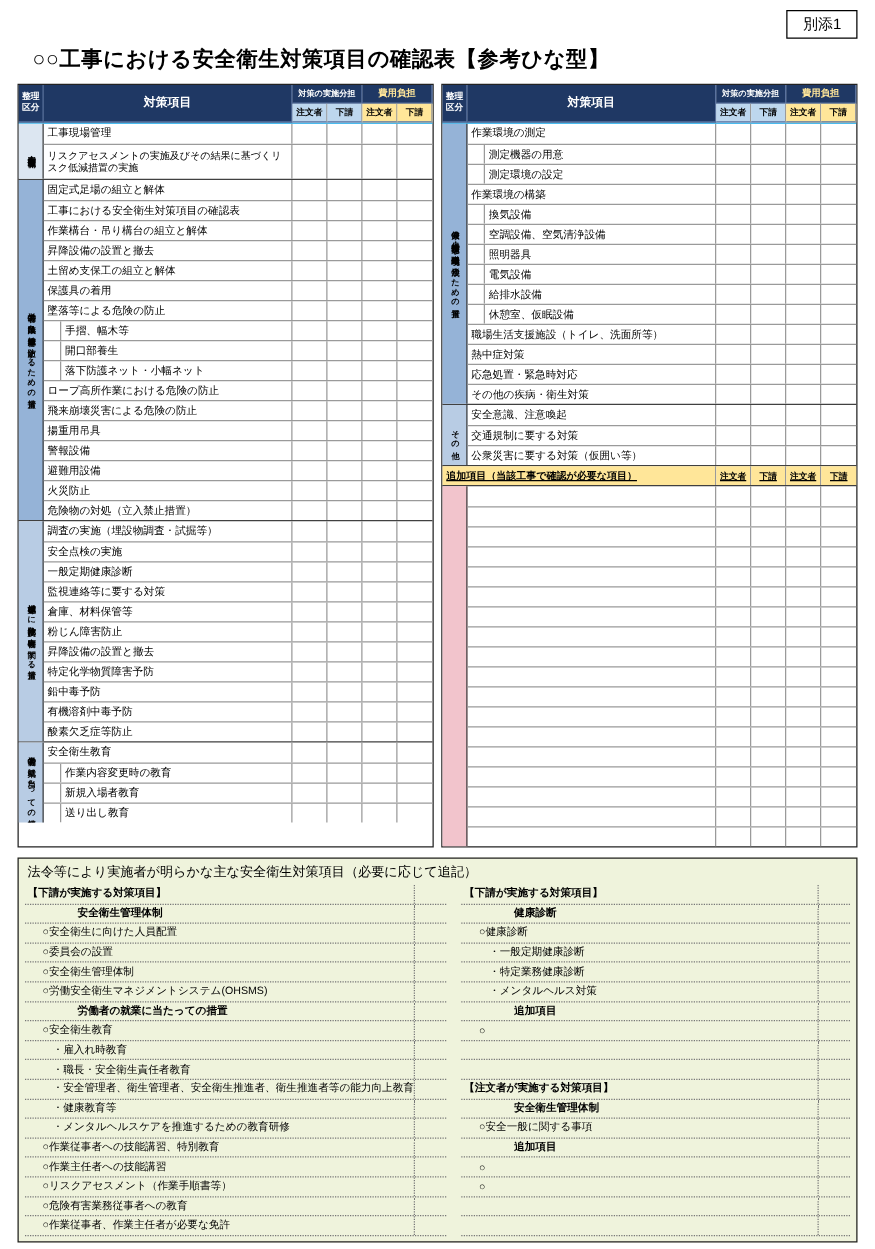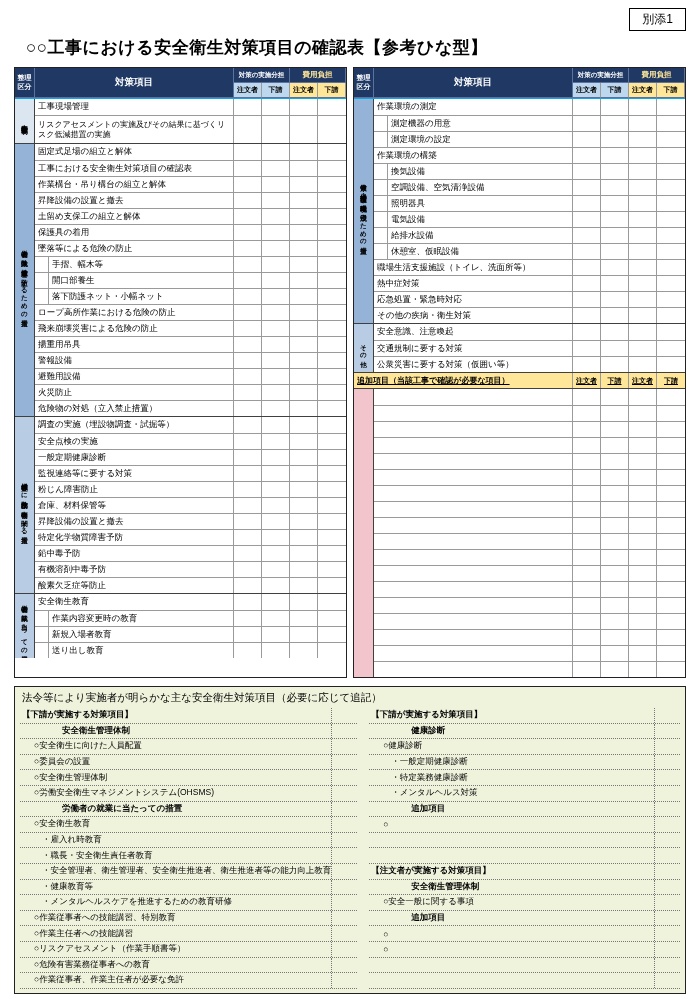--- a/index.html
+++ b/index.html
@@ -266,28 +266,28 @@
                 <div class="c-box"></div>
               </div>
               <div class="row">
                 <div class="c-item">監視連絡等に要する対策</div>
                 <div class="c-box"></div>
                 <div class="c-box"></div>
                 <div class="c-box"></div>
                 <div class="c-box"></div>
               </div>
               <div class="row">
+                <div class="c-item">倉庫、材料保管等</div>
+                <div class="c-box"></div>
+                <div class="c-box"></div>
+                <div class="c-box"></div>
+                <div class="c-box"></div>
+              </div>
+              <div class="row">
                 <div class="c-item">粉じん障害防止</div>
-                <div class="c-box"></div>
-                <div class="c-box"></div>
-                <div class="c-box"></div>
-                <div class="c-box"></div>
-              </div>
-              <div class="row">
-                <div class="c-item">倉庫、材料保管等</div>
                 <div class="c-box"></div>
                 <div class="c-box"></div>
                 <div class="c-box"></div>
                 <div class="c-box"></div>
               </div>
               <div class="row">
                 <div class="c-item">昇降設備の設置と撤去</div>
                 <div class="c-box"></div>
                 <div class="c-box"></div>
                 <div class="c-box"></div>

